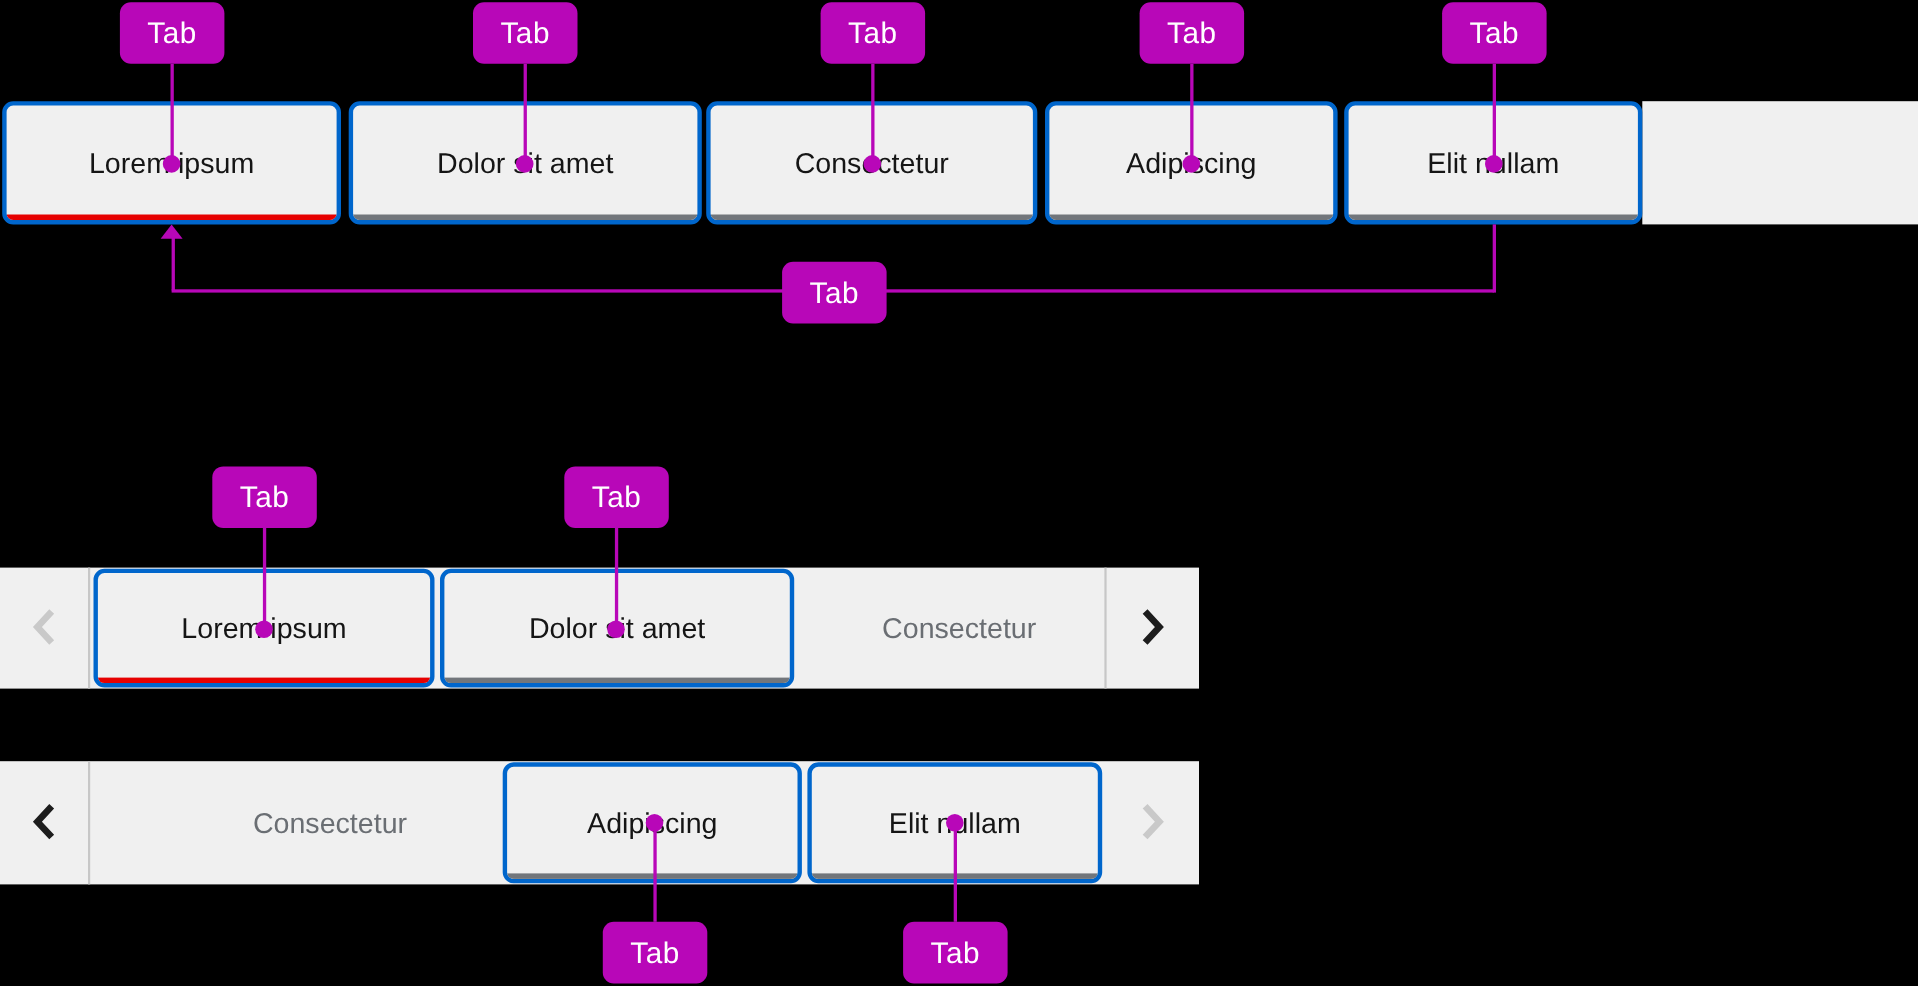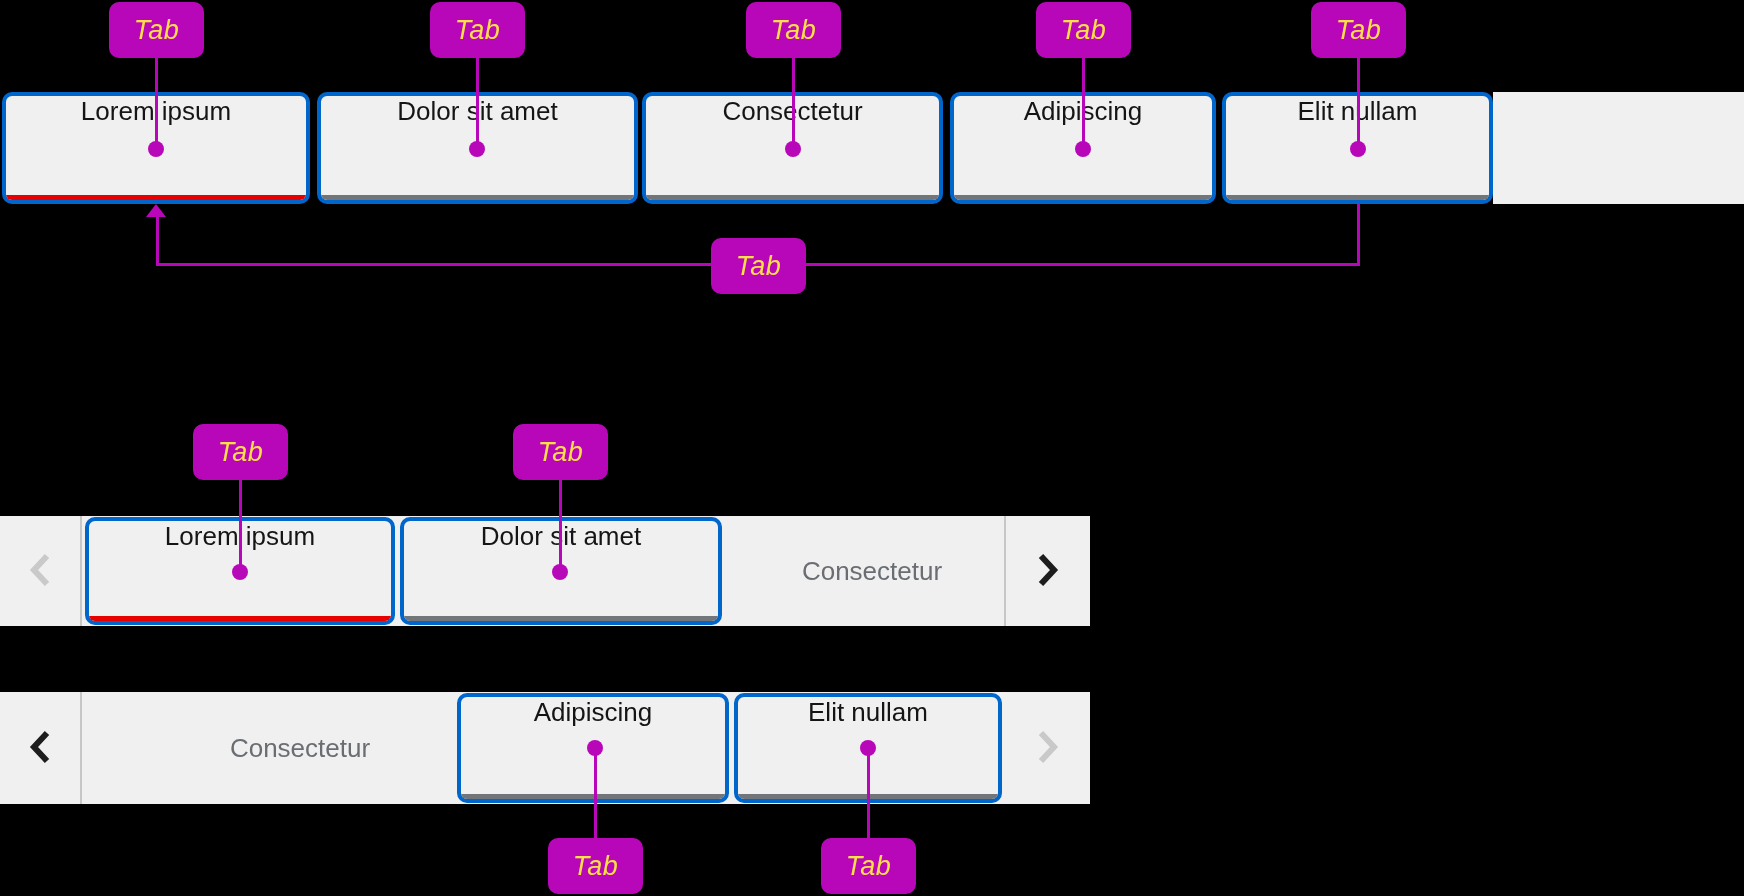--- a/index.html
+++ b/index.html
@@ -8,21 +8,21 @@
     background:var(--page-background,#000);
     font-family:"Liberation Sans",sans-serif;
   }
   
   .bar{position:absolute;background:var(--tab-background,#f0f0f0);z-index:0;}
   .tab{
     position:absolute;box-sizing:border-box;z-index:1;
     background:var(--tab-background,#f0f0f0);
     border:4px solid var(--tab-border,#0066cc);
     border-radius:10px;overflow:hidden;
-    display:flex;align-items:flex-start;justify-content:center;
+    display:flex;align-items:center;justify-content:center;
     font-size:26px;color:var(--tab-text,#151515);
     cursor:pointer;
   }
   .tab::after{
     content:"";position:absolute;left:0;right:0;bottom:0;height:5px;
     background:var(--inactive-indicator,#72767b);
   }
   .tab.active::after{background:var(--active-indicator,#e60000);}
   .strip{position:absolute;background:var(--tab-background,#f0f0f0);z-index:0;}
   .divider{position:absolute;width:2px;background:var(--divider,#c7c7c7);z-index:2;}
@@ -34,21 +34,21 @@
   .scrollbtn.disabled{color:var(--scroll-disabled,#c9c9c9);cursor:default;}
   .overflow-tab{
     position:absolute;z-index:1;display:flex;align-items:center;justify-content:center;
     font-size:26px;color:var(--overflow-text,#6a6e73);cursor:pointer;
   }
   
   .badge{
     position:absolute;width:95px;height:56px;z-index:6;
     background:var(--annotation,#b807b8);border-radius:10px;
     display:flex;align-items:center;justify-content:center;
-    color:#fde047;font-size:27px;letter-spacing:.5px;font-style:italic;
+    color:#ffffff;font-size:27px;letter-spacing:.5px;
   }
   .vline{position:absolute;width:3px;background:var(--annotation,#b807b8);z-index:5;}
   .hline{position:absolute;height:3px;background:var(--annotation,#b807b8);z-index:5;}
   .dot{position:absolute;width:16px;height:16px;border-radius:50%;
        background:var(--annotation,#b807b8);z-index:6;}
   .arrow-up{
     position:absolute;width:0;height:0;z-index:5;
     border-left:10px solid transparent;border-right:10px solid transparent;
     border-bottom:13px solid var(--annotation,#b807b8);
   }

